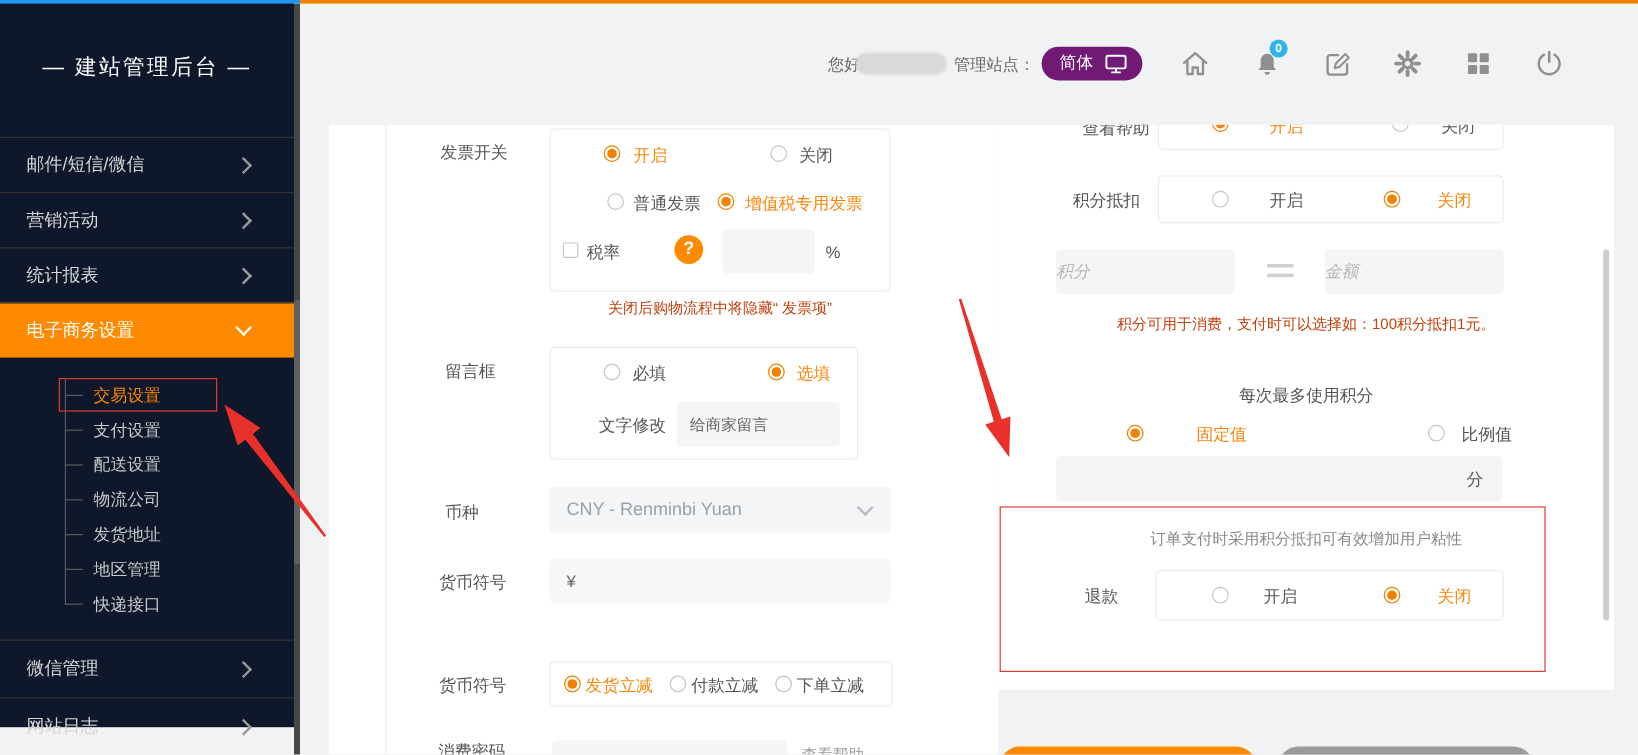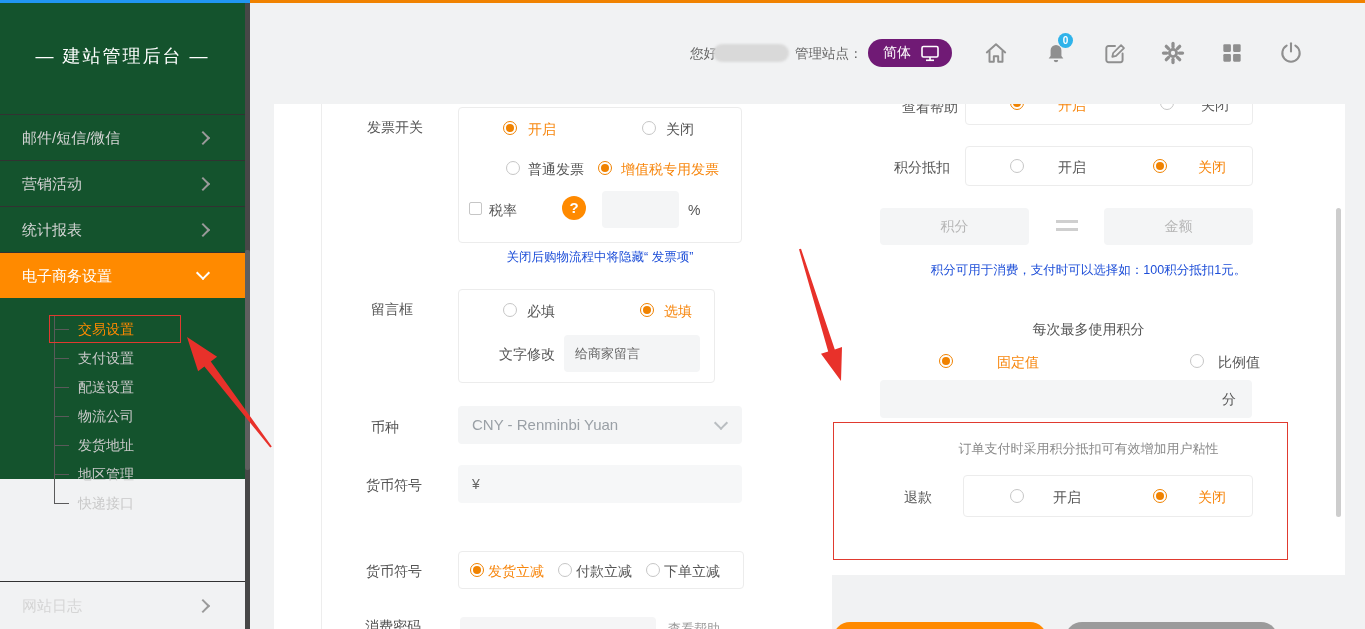--- a/index.html
+++ b/index.html
@@ -1,20 +1,20 @@
 <!DOCTYPE html>
 <html><head>
 <meta charset="utf-8">
 <style>
   html,body{margin:0;padding:0;background:#e9eaec;}
   .stage{position:relative;width:1365px;height:629px;background:#f1f2f3;overflow:hidden;
          font-family:"Liberation Sans",sans-serif;-webkit-font-smoothing:antialiased;}
   .abs{position:absolute;}
   
-  .sidebar{left:0;top:0;width:245px;height:479px;background:#14532d;}
+  .sidebar{left:0;top:0;width:245px;height:606px;background:#0f172a;}
   .blue-strip{left:0;top:0;width:250px;height:3px;background:#2196f3;}
   .orange-strip{left:250px;top:0;width:1115px;height:3px;background:#f08200;}
   .side-scroll{left:245px;top:3px;width:5px;height:626px;background:#474747;}
   .side-thumb{left:245px;top:250px;width:5px;height:220px;background:#5f5f5f;border-radius:2px;}
   .side-title{left:0;top:44px;width:245px;text-align:center;color:#fff;font-size:18px;letter-spacing:2px;}
   .nav{left:0;width:245px;height:46px;border-top:1px solid #323232;color:#d5d5d5;font-size:15px;
        line-height:45px;padding-left:22px;box-sizing:border-box;cursor:pointer;}
   .nav.active{background:#ff8a00;color:#fff;}
   .chev{position:absolute;width:8px;height:8px;border-right:2px solid #9a9a9a;border-bottom:2px solid #9a9a9a;
         transform:rotate(-45deg);}
@@ -33,34 +33,34 @@
          font-size:10px;font-weight:bold;text-align:center;line-height:15px;}
   
   .panel{background:#fff;overflow:hidden;}
   .vline{left:321px;top:104px;width:1px;height:525px;background:#ededed;}
   .main-thumb{left:1336px;top:208px;width:5px;height:309px;background:#cdcdcd;border-radius:3px;}
   
   .fbox{position:absolute;border:1px solid #ececec;border-radius:4px;background:#fff;box-sizing:border-box;}
   .gin{position:absolute;background:#f4f5f6;border-radius:4px;}
   .lb{position:absolute;color:#555;font-size:14px;white-space:nowrap;}
   .org{color:#f7860d;}
-  .hint{position:absolute;color:#1d4ed8;font-size:12.5px;text-align:center;white-space:nowrap;}
+  .hint{position:absolute;color:#c2410c;font-size:12.5px;text-align:center;white-space:nowrap;}
   .rd{position:absolute;width:14px;height:14px;border:1px solid #c6c6c6;border-radius:50%;background:#fff;
       box-sizing:border-box;cursor:pointer;}
   .rd.sel{border-color:#f08200;}
   .rd.sel::after{content:"";position:absolute;left:2px;top:2px;width:8px;height:8px;border-radius:50%;background:#f08200;}
   .cb{position:absolute;width:13px;height:13px;border:1px solid #c6c6c6;border-radius:2px;background:#fff;
       box-sizing:border-box;cursor:pointer;}
   .qicon{position:absolute;width:24px;height:24px;border-radius:50%;background:#ff8a00;color:#fff;font-size:15px;
          font-weight:bold;text-align:center;line-height:24px;cursor:pointer;}
   .eq{position:absolute;width:22px;}
   .eq i{display:block;height:3px;background:#cfcfcf;margin-bottom:5px;}
   .annot{position:absolute;border:1px solid #e03a2f;}
   .btn{position:absolute;height:34px;border-radius:17px;cursor:pointer;border:none;}
-  .ph{color:#b5b5b5;text-align:center;}
+  .ph{color:#b5b5b5;font-style:italic;}
   svg{display:block;}
 </style>
 </head>
 <body>
 
 <div class="stage">
 
   <div class="abs orange-strip"></div>
 
   <div class="abs sidebar">
@@ -93,20 +93,24 @@
     <div class="abs tree-h" style="top:503px"></div>
 
     <div class="abs sub active" style="top:316px">交易设置</div>
     <div class="abs sub" style="top:345px">支付设置</div>
     <div class="abs sub" style="top:374px">配送设置</div>
     <div class="abs sub" style="top:403px">物流公司</div>
     <div class="abs sub" style="top:432px">发货地址</div>
     <div class="abs sub" style="top:461px">地区管理</div>
     <div class="abs sub" style="top:490px">快递接口</div>
 
+    <div class="abs nav" style="top:533px;height:48px;line-height:47px">
+      <span>微信管理</span>
+      <i class="chev" style="left:198px;top:19px"></i>
+    </div>
     <div class="abs nav" style="top:581px;height:48px;line-height:47px">
       <span>网站日志</span>
       <i class="chev" style="left:198px;top:19px"></i>
     </div>
   </div>
   <div class="abs side-scroll"></div>
   <div class="abs side-thumb"></div>
   <div class="abs blue-strip"></div>
 
   <div class="abs htext" style="left:690px">您好</div>

